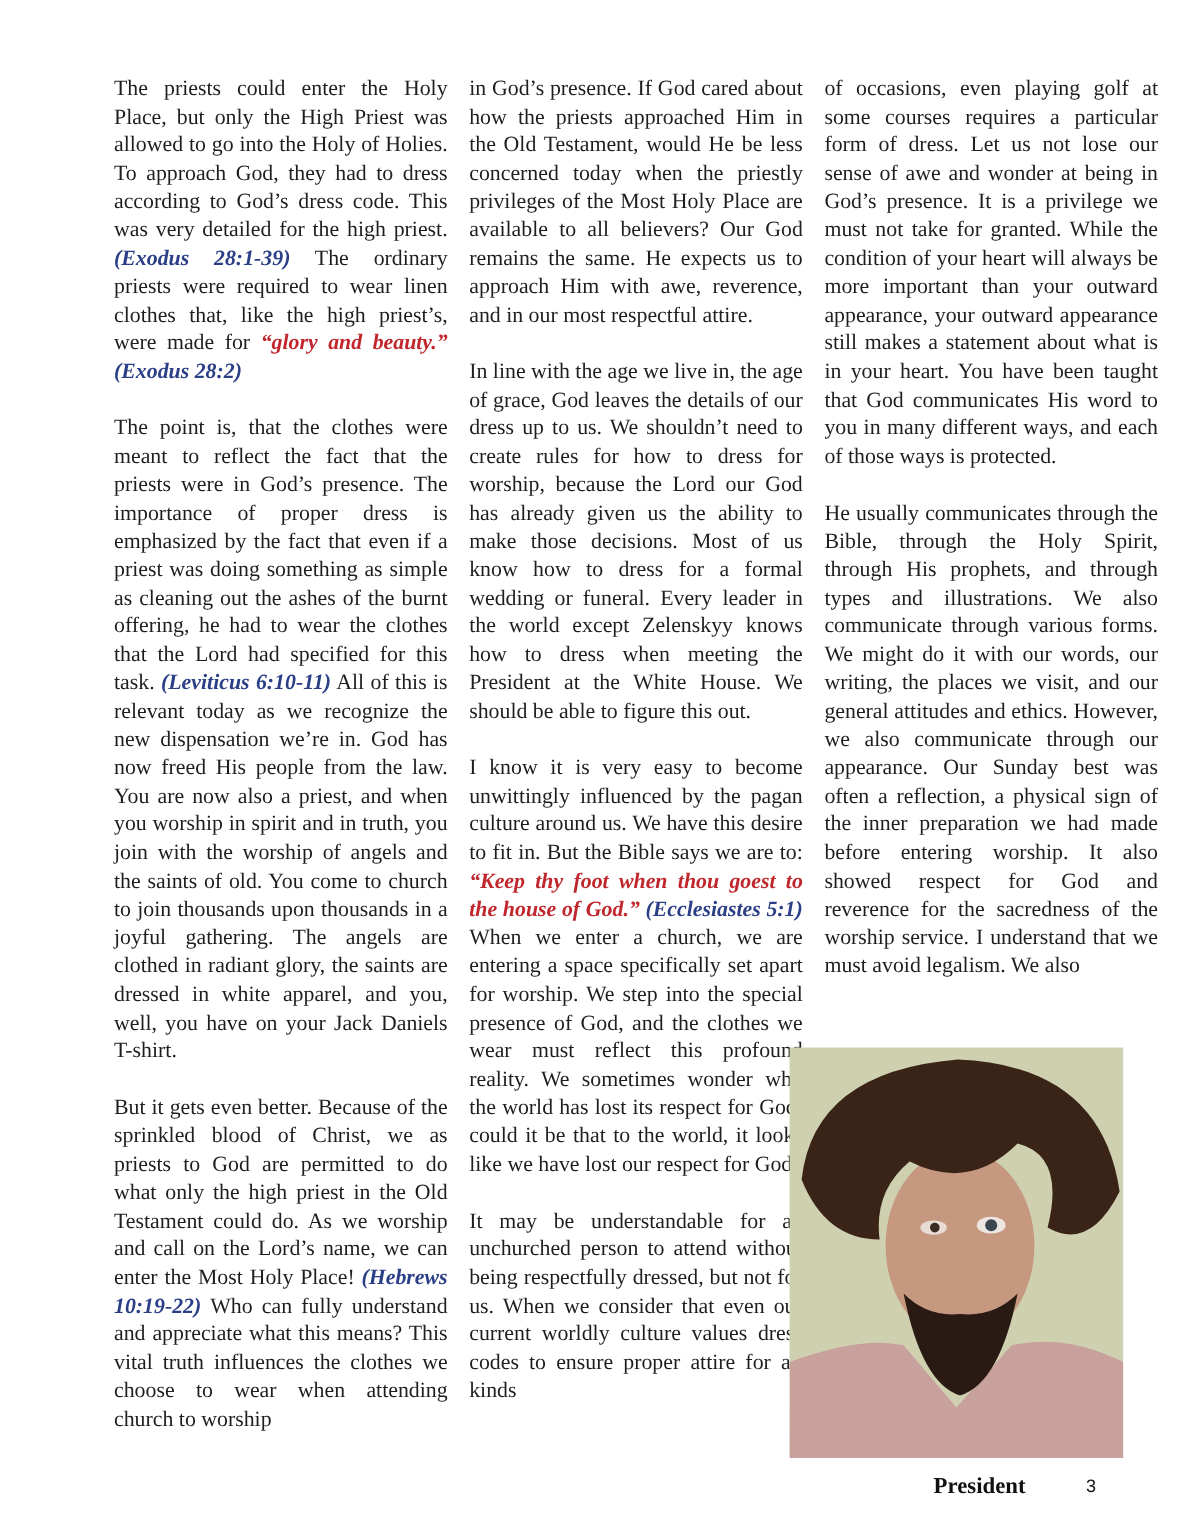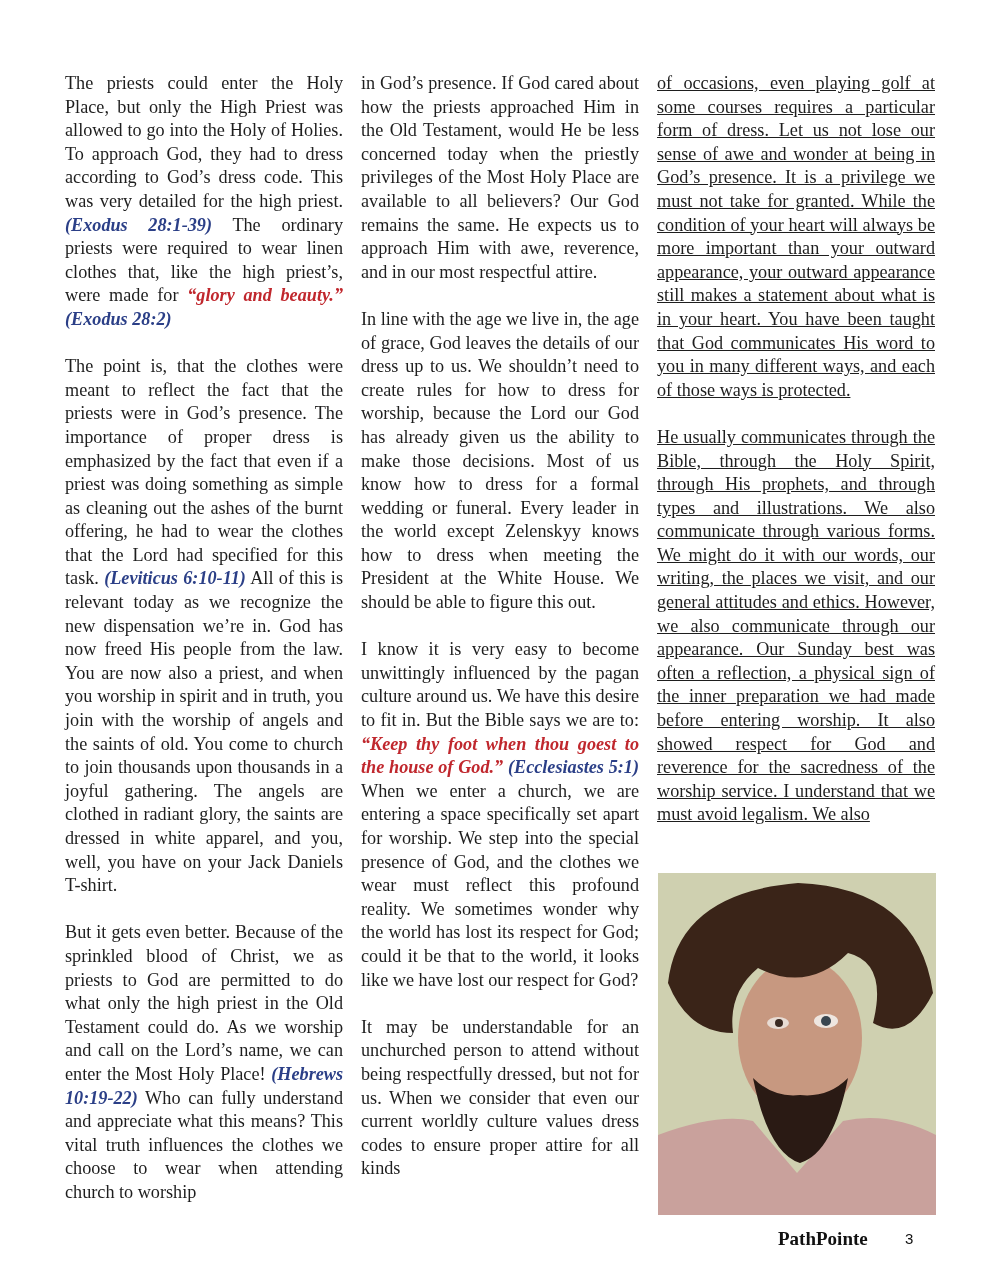--- a/index.html
+++ b/index.html
@@ -1,21 +1,21 @@
 <!DOCTYPE html>
 <html><head>
 <meta charset="utf-8">
 <style>
   html,body{margin:0;padding:0;background:#fff;}
   body{width:1000px;height:1279px;position:relative;overflow:hidden;}
-  .col{position:absolute;top:72px;width:278px;font-family:"Liberation Serif","DejaVu Serif",serif;font-size:18.2px;line-height:23.6px;color:#1e1e1e;text-align:justify;}
+  .col{position:absolute;top:62px;width:278px;font-family:"Liberation Serif","DejaVu Serif",serif;font-size:18.2px;line-height:23.6px;color:#1e1e1e;text-align:justify;margin-left:30px;}
   .col p{margin:0 0 23.6px 0;}
   .c1{left:65px;}
   .c2{left:361px;font-family:Liberation Serif, serif;}
-  .c3{left:657px;text-decoration:underline;}
+  .c3{left:657px;}
   .ref{color:#2b3f87;font-style:italic;font-weight:bold;}
   .quote{color:#c0272d;font-style:italic;font-weight:bold;}
   .photo{position:absolute;left:658px;top:873px;width:278px;height:342px;overflow:hidden;
     background:linear-gradient(180deg,#c9ccae 0%,#d2d3b4 60%,#c7b3ad 100%);}
   .footer-brand{position:absolute;left:778px;top:1228px;font-family:"Liberation Serif",serif;font-size:19px;font-weight:bold;color:#111;}
   .page-num{position:absolute;left:905px;top:1230px;font-family:"Liberation Sans",sans-serif;font-size:15px;color:#111;}
 </style>
 </head>
 <body>
 
@@ -42,14 +42,14 @@
     <ellipse cx="142" cy="165" rx="62" ry="80" fill="#c79880"></ellipse>
     <path d="M95 205 Q110 280 142 290 Q175 280 190 205 Q170 225 142 222 Q115 225 95 205 Z" fill="#2a1a14"></path>
     <path d="M10 110 Q20 20 140 10 Q260 15 275 120 Q250 170 215 150 Q230 90 190 80 Q150 120 100 95 Q70 120 75 160 Q30 160 10 110 Z" fill="#3a2418"></path>
     <ellipse cx="120" cy="150" rx="11" ry="6" fill="#e8dcd4"></ellipse>
     <circle cx="121" cy="150" r="4" fill="#3b2a22"></circle>
     <ellipse cx="168" cy="148" rx="12" ry="7" fill="#eee6e0"></ellipse>
     <circle cx="168" cy="148" r="5" fill="#3a4650"></circle>
   </svg>
 </div>
 
-<div class="footer-brand">PathPointe</div>
+<div class="footer-brand">President</div>
 <div class="page-num">3</div>
 
 </body></html>

